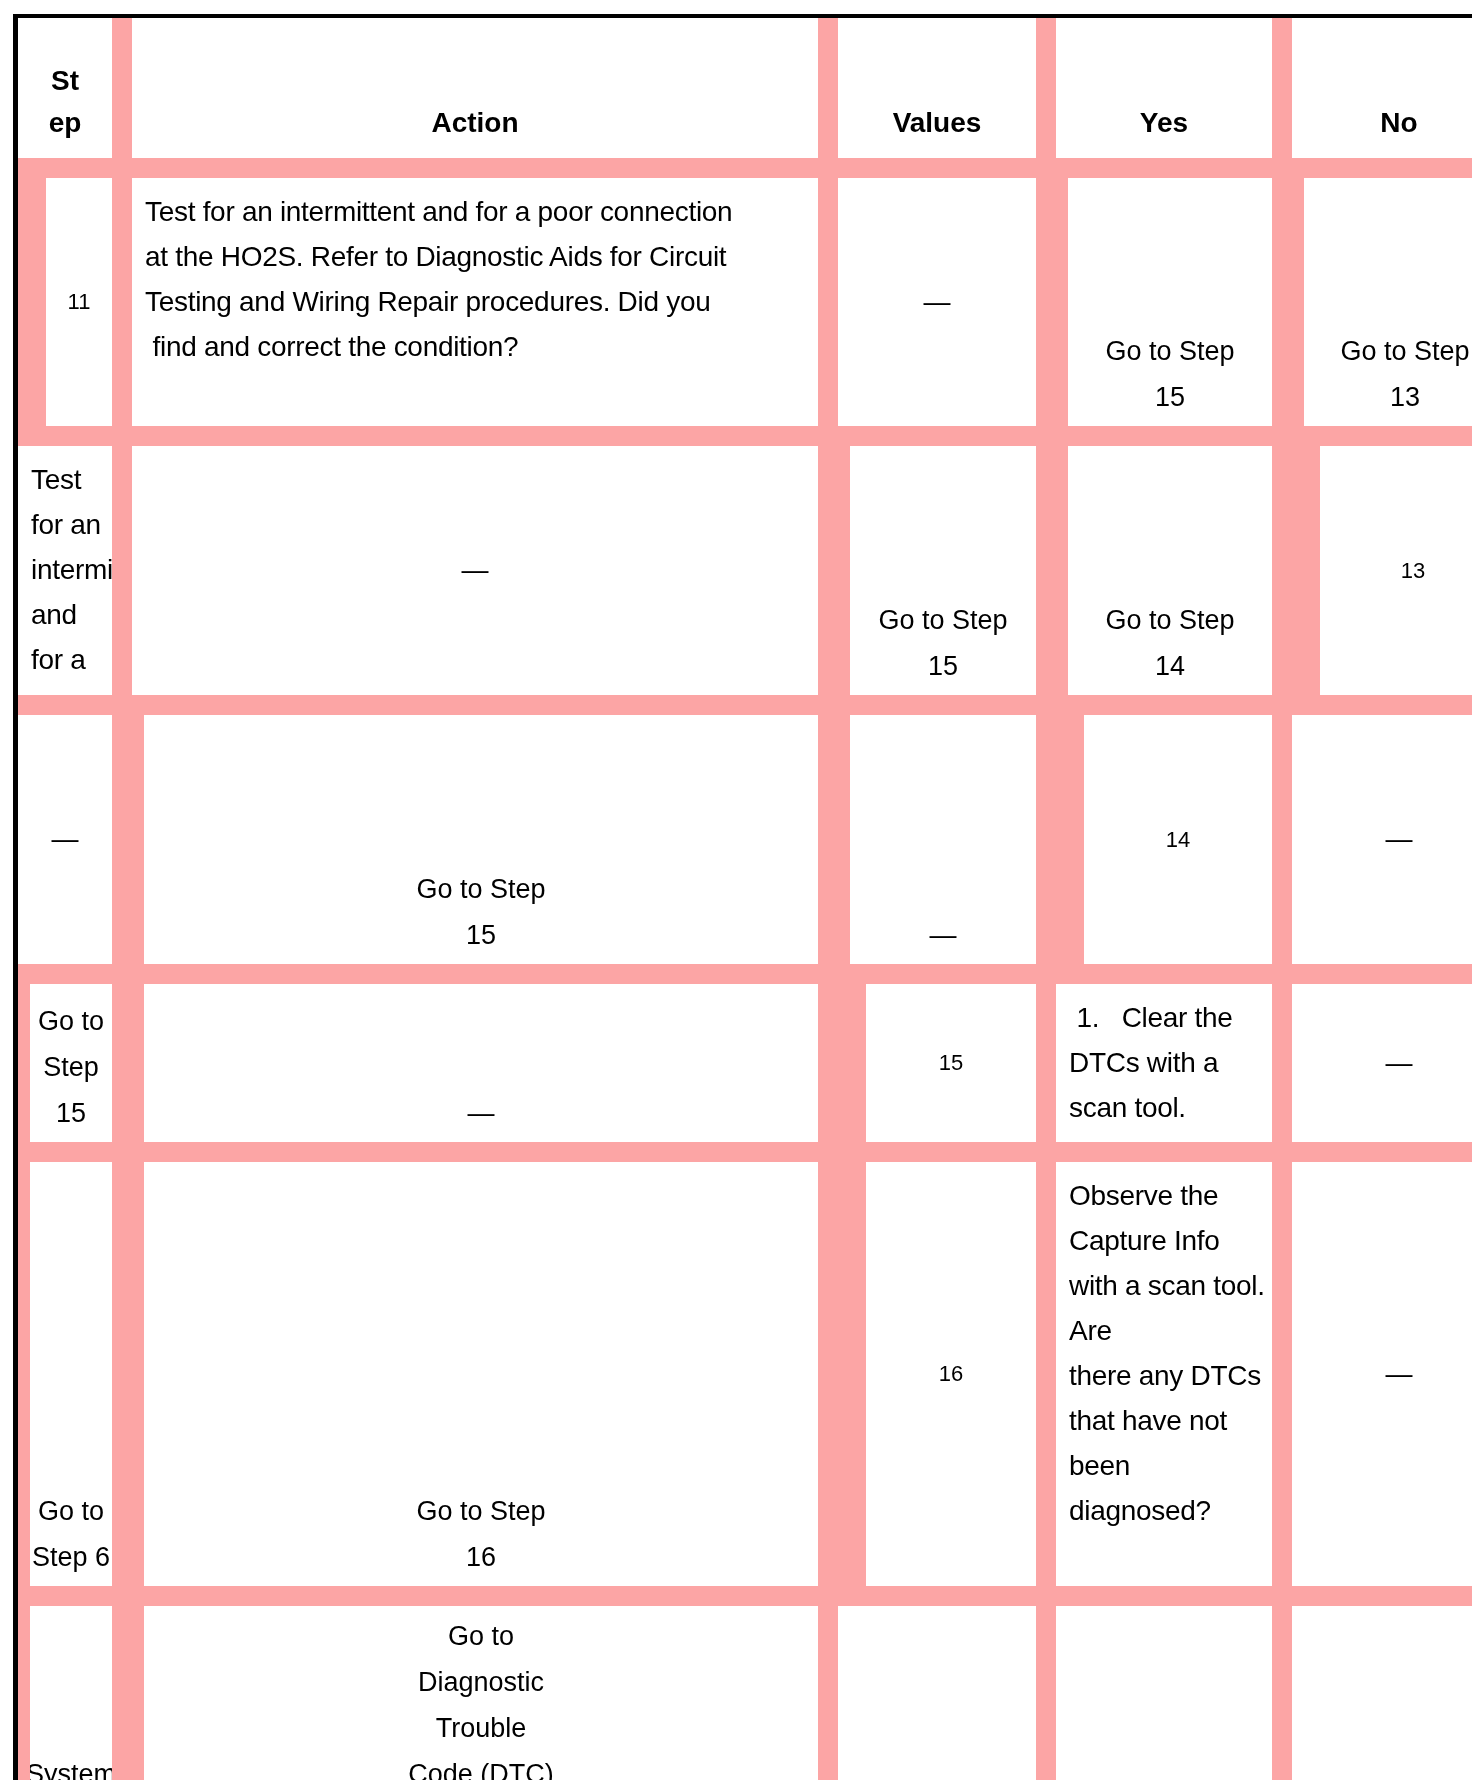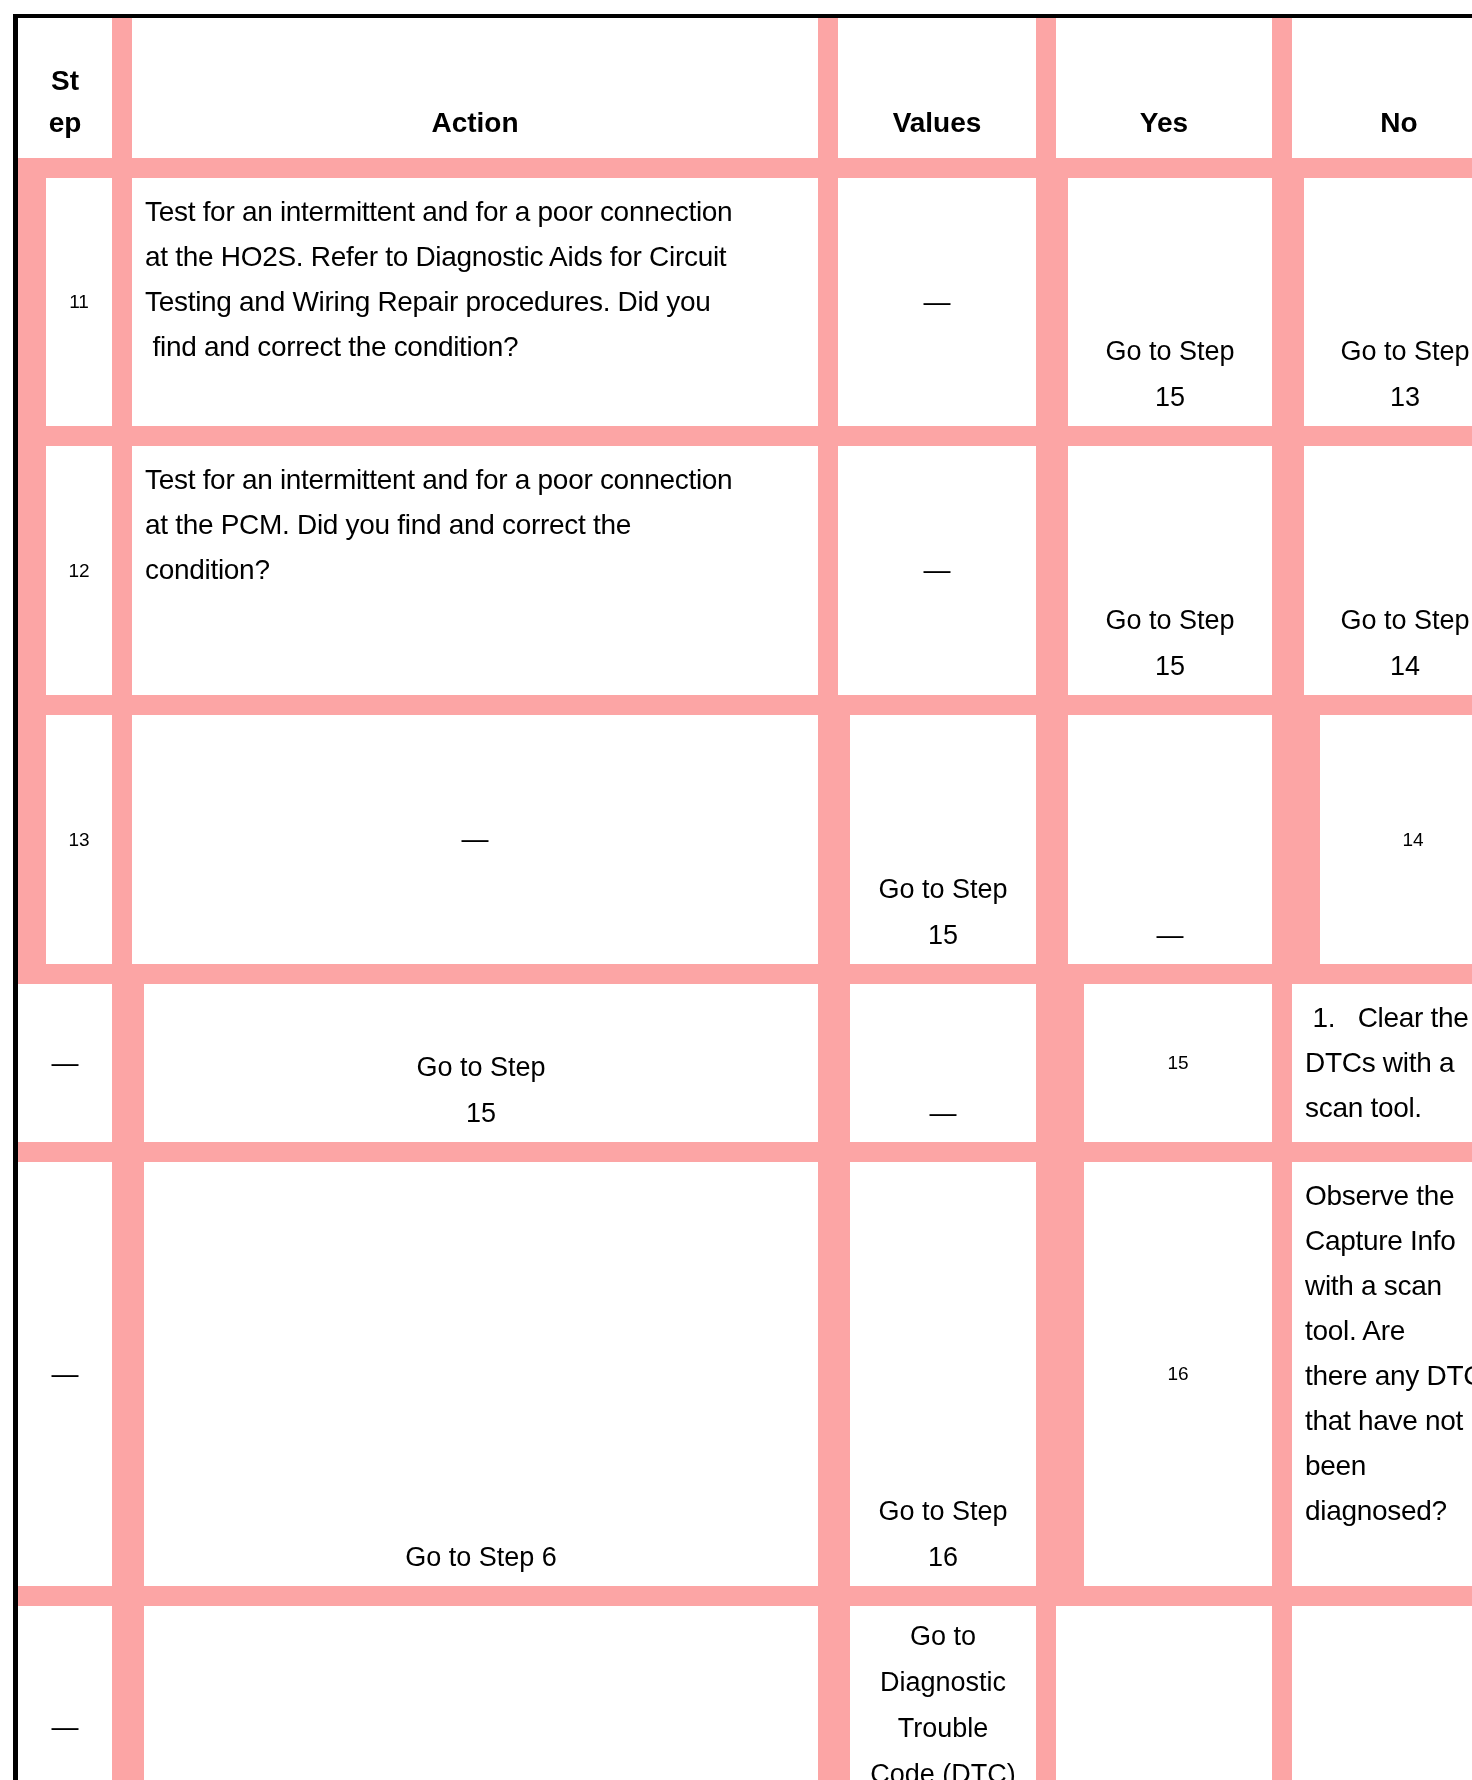--- a/index.html
+++ b/index.html
@@ -18,21 +18,21 @@
     gap:20px;
   }
   .cell{background:#fff;overflow:hidden;}
   .head{
     display:flex;flex-direction:column;justify-content:flex-end;align-items:center;
     font-weight:bold;font-size:28px;line-height:42px;padding-bottom:14px;
     white-space:pre-line;text-align:center;
   }
   .step{
     display:flex;align-items:center;justify-content:center;
-    font-size:19px;
+    font-size:22px;
     margin-left:28px;
   }
   .action{
     padding:11px 6px 0 13px;
     font-size:28px;line-height:45px;letter-spacing:-0.3px;
     white-space:pre-wrap;text-align:left;
   }
   .values{
     display:flex;align-items:center;justify-content:center;
     font-size:27px;
@@ -60,21 +60,20 @@
   <div class="cell action">Test for an intermittent and for a poor connection
 at the HO2S. Refer to Diagnostic Aids for Circuit
 Testing and Wiring Repair procedures. Did you
  find and correct the condition?</div>
   <div class="cell values">—</div>
   <div class="cell yesno">Go to Step
 15</div>
   <div class="cell yesno">Go to Step
 13</div>
 
-  <div class="cell step">12</div>
   <div class="cell action">Test for an intermittent and for a poor connection
 at the PCM. Did you find and correct the
 condition?</div>
   <div class="cell values">—</div>
   <div class="cell yesno">Go to Step
 15</div>
   <div class="cell yesno">Go to Step
 14</div>
 
   <div class="cell step">13</div>

